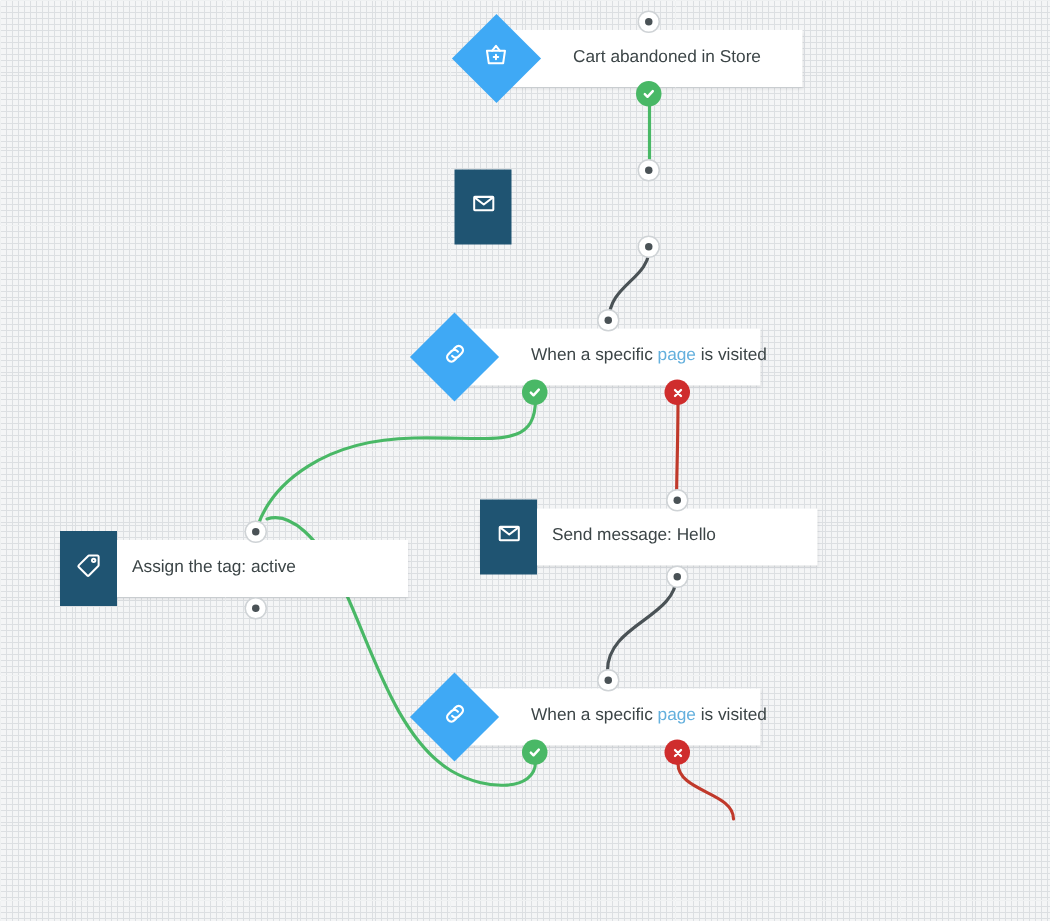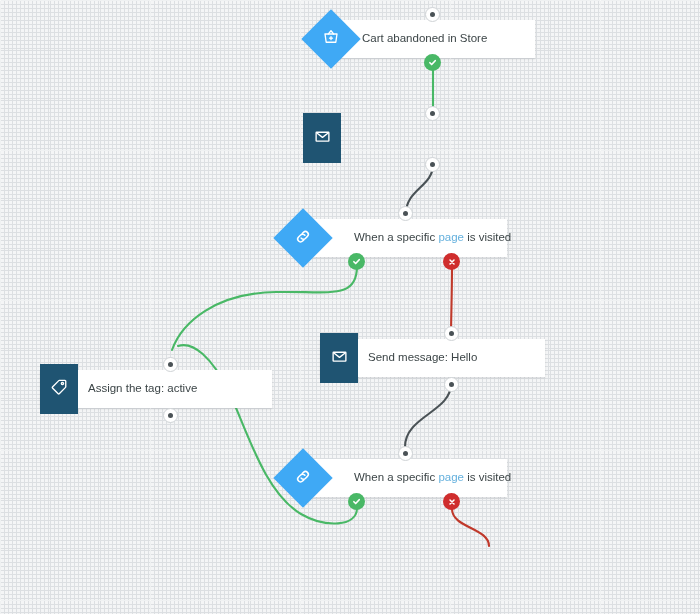--- a/index.html
+++ b/index.html
@@ -162,21 +162,21 @@
 
     <path d="M451,384 C451,412 405,416 405,447" fill="none" stroke="#4a5256" stroke-width="2.1" stroke-linecap="round"></path>
 
     <path d="M357,508 C357,527 325,528 301,514 C264,492 247,430 229,392 C212,357 193,341 178,346" fill="none" stroke="#49b866" stroke-width="2.1" stroke-linecap="round"></path>
 
     <path d="M452,509 C452,528 489,528 489,546" fill="none" stroke="#c0392b" stroke-width="2.1" stroke-linecap="round"></path>
   </svg>
 
   <div class="node" style="left:310px; top:14px; width:230px; height:50px;">
     <div class="card" style="left:20px; top:6px; width:205px;">
-      <span class="node-label" style="margin-left:32px;">Cart abandoned in Store</span>
+      <span class="node-label" style="margin-left:52px;">Cart abandoned in Store</span>
     </div>
     <div class="icon-diamond" style="left:0px; top:4px;">
       <span>
         <svg width="18" height="18" viewBox="0 0 24 24" fill="none" stroke="#ffffff" stroke-width="1.8" stroke-linecap="round" stroke-linejoin="round">
           <path d="M4 8h16l-1.6 11H5.6L4 8z"></path>
           <path d="M8.5 8 12 3.6 15.5 8"></path>
           <path d="M12 11.5v4M10 13.5h4"></path>
         </svg>
       </span>
     </div>
@@ -221,21 +221,21 @@
           <path d="M2.5 6.3 4.9 8.7 9.6 3.6"></path>
         </svg>
     </div>
     <div class="badge fail" style="left:161px; top:40px;">
       <svg width="8" height="8" viewBox="0 0 12 12" fill="none" stroke="#fff" stroke-width="2.3" stroke-linecap="round">
           <path d="M3 3l6 6M9 3l-6 6"></path>
         </svg>
     </div>
   </div>
 
-  <div class="node" style="left:40px; top:364px; width:232px; height:50px;padding-left:14px;">
+  <div class="node" style="left:40px; top:354px; width:232px; height:50px;padding-left:14px;">
     <div class="card" style="left:0px; top:6px; width:232px;">
       <span class="node-label" style="margin-left:48px;">Assign the tag: active</span>
     </div>
     <div class="icon-square" style="left:0px; top:0px;">
       <span>
         <svg width="18" height="18" viewBox="0 0 24 24" fill="none" stroke="#ffffff" stroke-width="1.8" stroke-linejoin="round">
           <path d="M12.4 3.2H20a1 1 0 0 1 1 1v7.6a1 1 0 0 1-.3.7l-8.4 8.4a1 1 0 0 1-1.4 0l-7.6-7.6a1 1 0 0 1 0-1.4l8.4-8.4a1 1 0 0 1 .7-.3z"></path>
           <circle cx="16.6" cy="7.4" r="1.5"></circle>
         </svg>
       </span>

